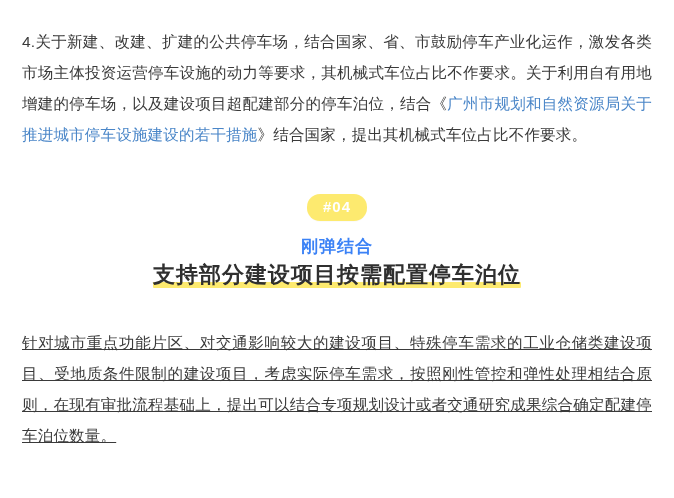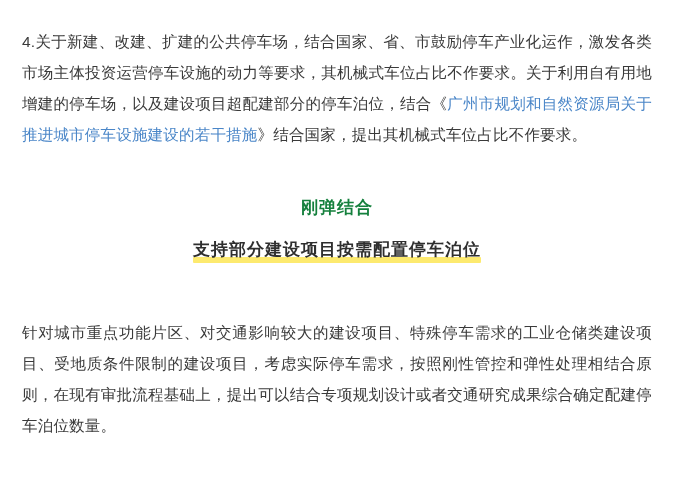--- a/index.html
+++ b/index.html
@@ -52,55 +52,59 @@
     letter-spacing: 1px;
     padding: 4px 16px 5px 16px;
     border-radius: 13px;
     line-height: 18px;
     box-shadow: 0 1px 0 rgba(0,0,0,0.02);
   }
   .head-line-1 {
     margin-top: 12px;
     font-size: 17px;
     font-weight: bold;
-    color: #15803d;
+    color: #3b82f6;
     letter-spacing: 1px;
     line-height: 28px;
   }
   .head-line-2 {
-    margin-top: 14px;
-    font-size: 17px;
+    margin-top: 0;
+    font-size: 22px;
     font-weight: bold;
     color: #2f2f2f;
     letter-spacing: 1px;
     line-height: 28px;
     display: inline-block;
     position: relative;
   }
   .head-line-2 .underline {
     display: block;
     height: 6px;
     background: #fdea6f;
     margin-top: -7px;
     border-radius: 1px;
   }
   .para-2 {
-    margin-top: 54px;
+    margin-top: 39px;
+    text-decoration: underline;
   }
 </style>
 </head>
 <body>
 
 <div class="page">
 
   <p class="para para-1">
     <span>4.关于新建、改建、扩建的公共停车场，结合国家、省、市鼓励停车产业化运作，激发各类市场主体投资运营停车设施的动力等要求，其机械式车位占比不作要求。关于利用自有用地增建的停车场，以及建设项目超配建部分的停车泊位，结合《</span><span class="link-text">广州市规划和自然资源局关于推进城市停车设施建设的若干措施</span><span>》结合国家，提出其机械式车位占比不作要求。</span>
   </p>
 
   <div class="section-head">
+    <div class="badge-wrap">
+      <span class="badge">#04</span>
+    </div>
     <div class="head-line-1">刚弹结合</div>
     <div class="head-line-2">
       <span>支持部分建设项目按需配置停车泊位</span>
       <span class="underline"></span>
     </div>
   </div>
 
   <p class="para para-2">针对城市重点功能片区、对交通影响较大的建设项目、特殊停车需求的工业仓储类建设项目、受地质条件限制的建设项目，考虑实际停车需求，按照刚性管控和弹性处理相结合原则，在现有审批流程基础上，提出可以结合专项规划设计或者交通研究成果综合确定配建停车泊位数量。</p>
 
 </div>

